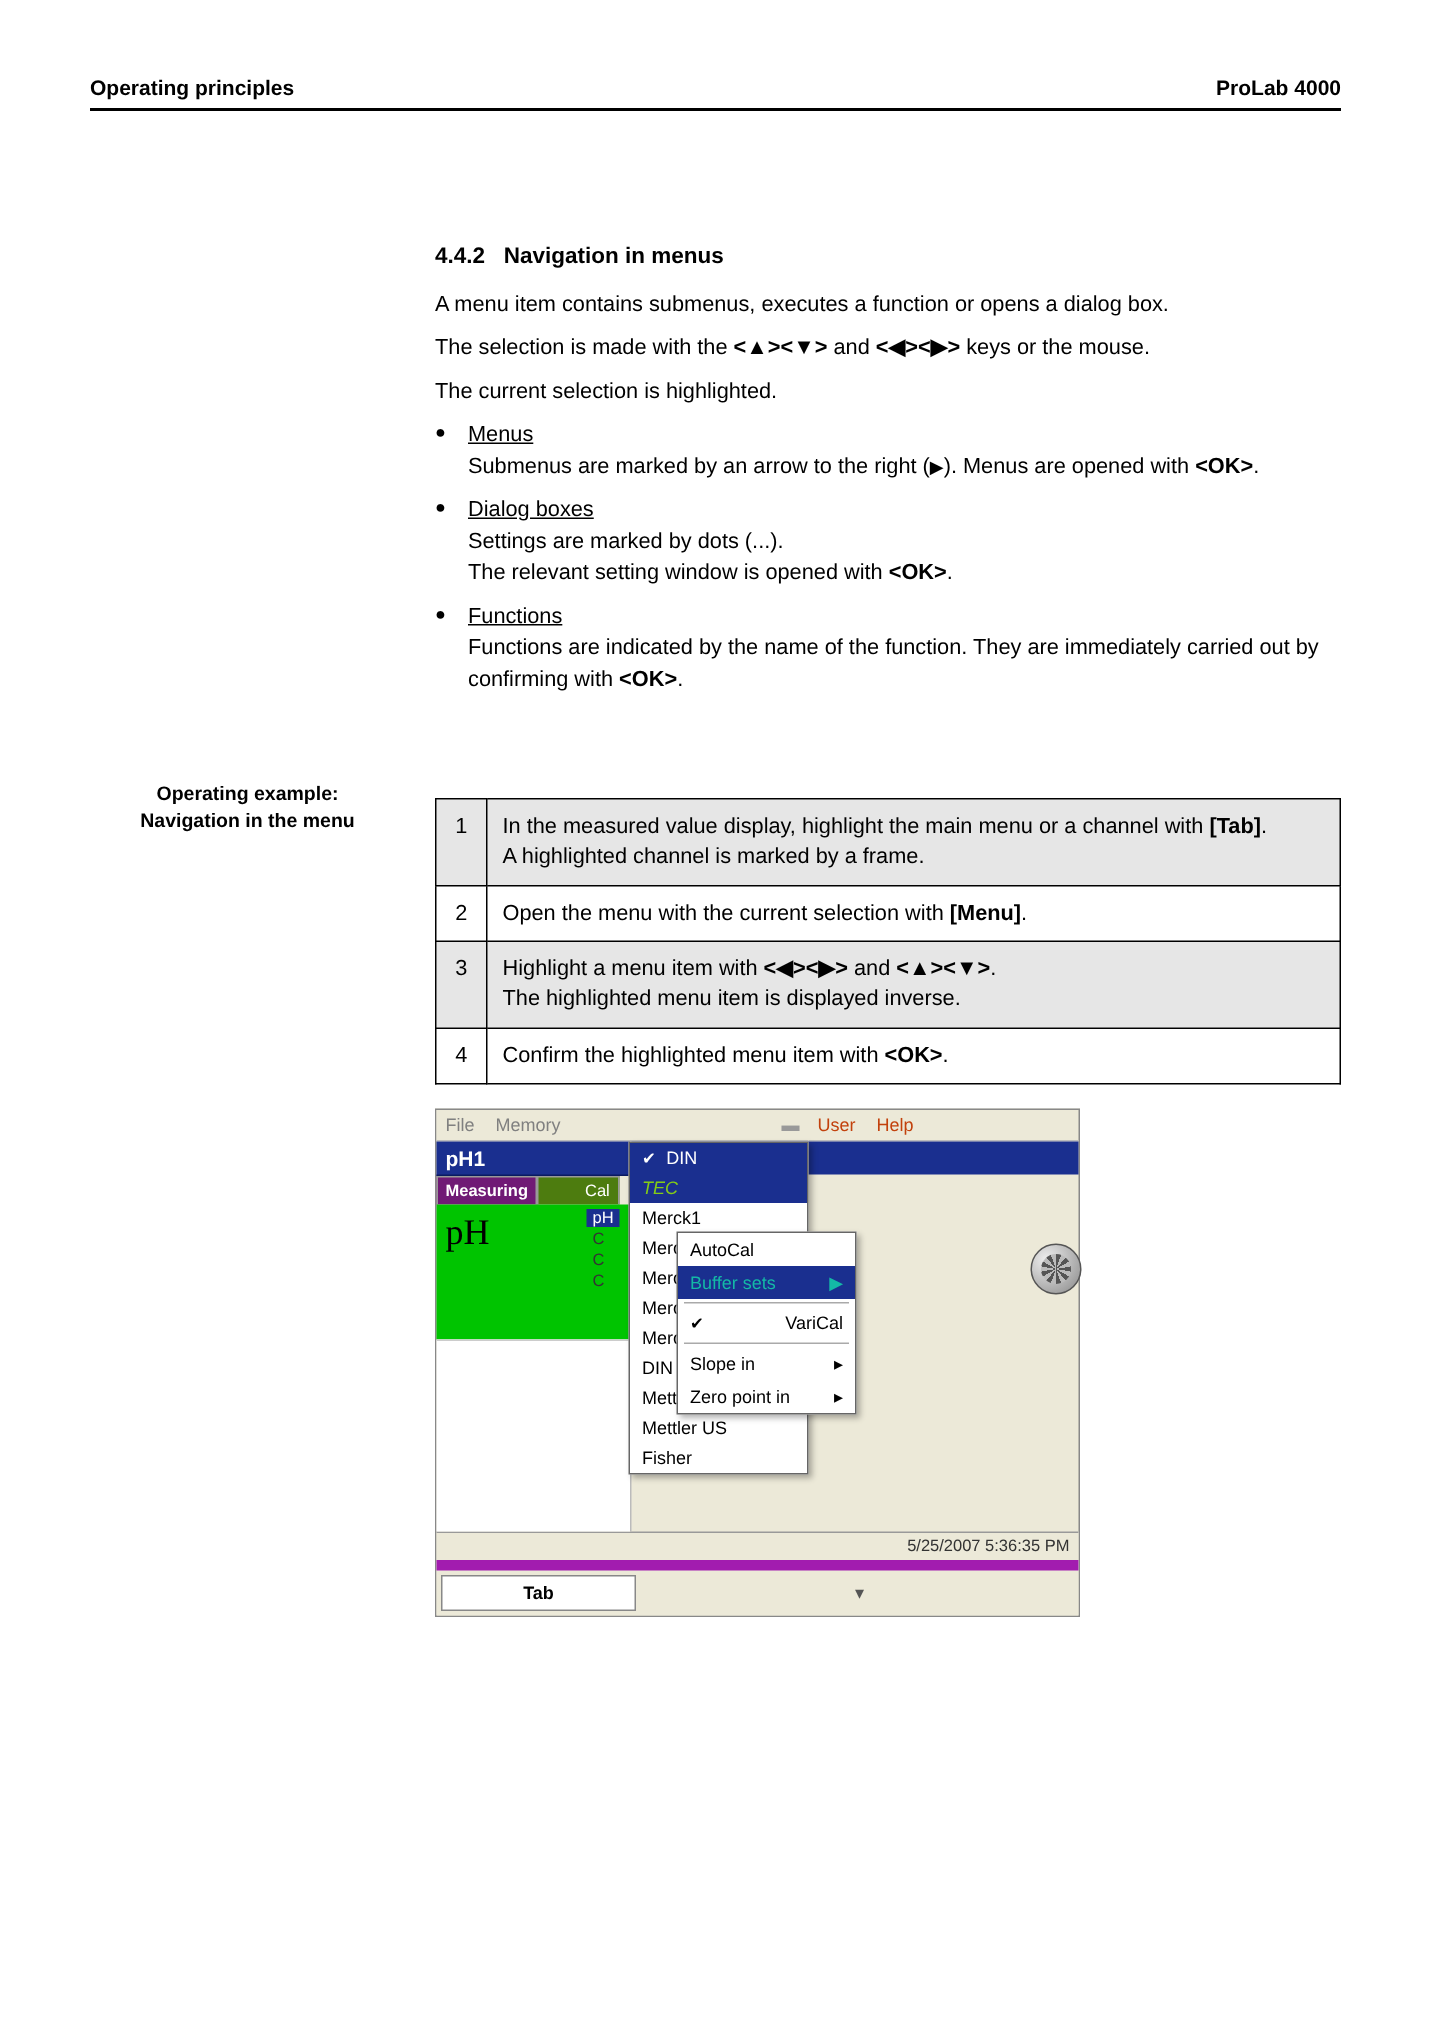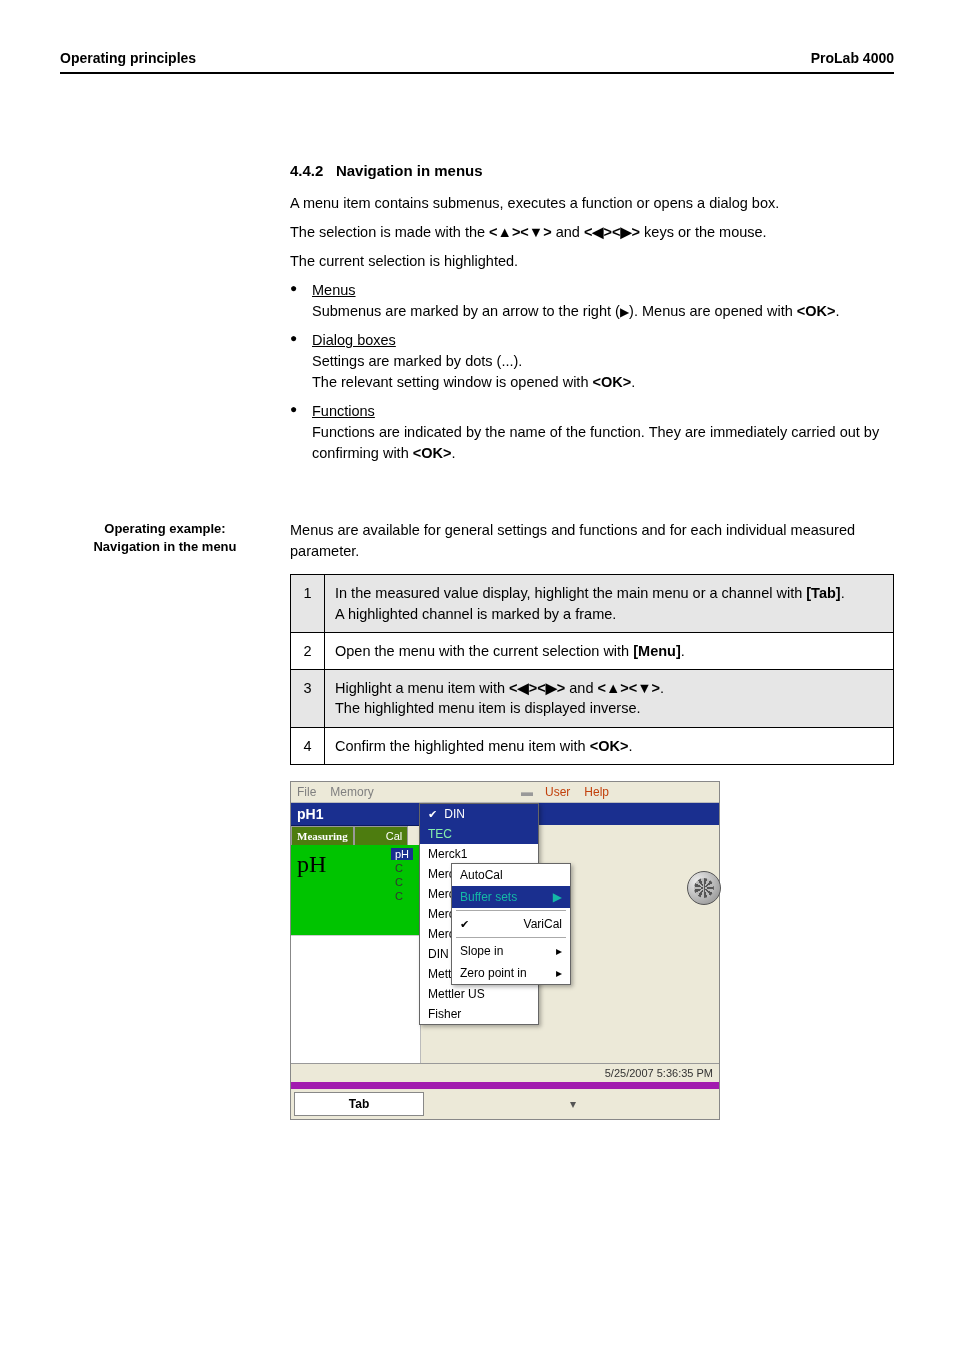--- a/index.html
+++ b/index.html
@@ -134,24 +134,23 @@
     display: flex;
     font-size: 11px;
   }
   .tab {
     padding: 3px 5px;
     border: 1px solid #999;
     border-bottom: none;
     background: #ece9d8;
   }
   .tab.selected {
-    background: #4d7c0f;
+    background: #701a75;
     color: #fff;
     font-weight: bold;
-    font-family: Liberation Serif, serif;
   }
   .green-block {
     background: #00c400;
     color: #000;
     height: 90px;
     display: flex;
     align-items: flex-start;
     justify-content: flex-start;
     padding: 6px;
   }
@@ -325,21 +324,20 @@
   </div>
 
   <div class="content-row" style="margin-top:40px;">
     <div class="left-col">
       <div class="sidebar-label">
         <span>Operating example:</span><br>
         <span>Navigation in the menu</span>
       </div>
     </div>
     <div class="right-col">
-      <p class="para">Menus are available for general settings and functions and for each individual measured parameter.</p>
 
       <table class="steps">
         <tbody>
             <tr class="shade">
           <td class="num">1</td>
           <td>
             <span>In the measured value display, highlight the main menu or a channel with </span><span class="bold">[Tab]</span><span>.</span><br>
             <span>A highlighted channel is marked by a frame.</span>
           </td>
         </tr>
@@ -400,21 +398,21 @@
             <span>C</span>
             <span>C</span>
             <span>C</span>
           </div>
 
           <div class="dropdown">
             <div class="dd-item selected">
                 <span class="check"></span>
                 <span>DIN</span>
               </div>
-            <div class="dd-item" style="background:#1a2f8f;color:#86efac;">TEC</div>
+            <div class="dd-item" style="background:#1a2f8f;color:#84cc16;font-style:italic;">TEC</div>
             <div class="dd-item">Merck1</div>
             <div class="dd-item">Merck2</div>
             <div class="dd-item">Merck3</div>
             <div class="dd-item">Merck4</div>
             <div class="dd-item">Merck5</div>
             <div class="dd-item">DIN 19267</div>
             <div class="dd-item">Mettler EU</div>
             <div class="dd-item">Mettler US</div>
             <div class="dd-item">Fisher</div>
           </div>

